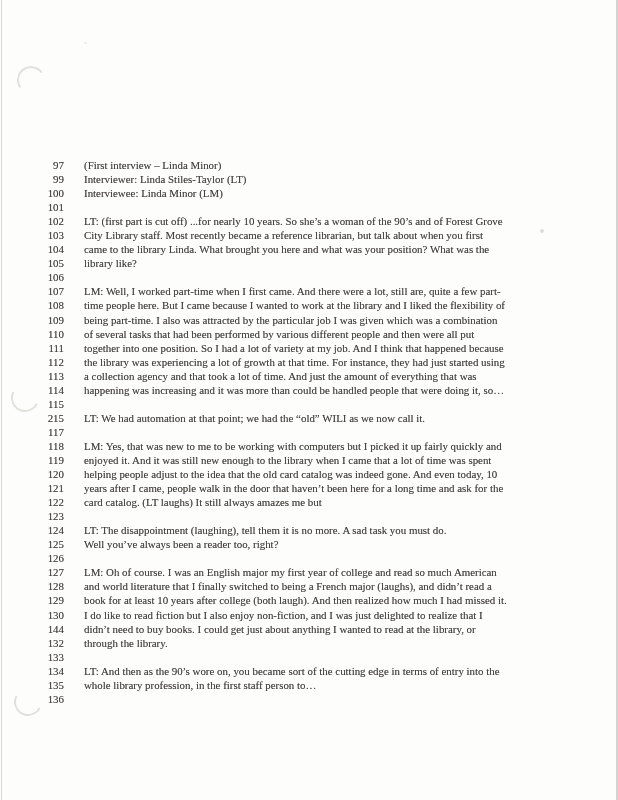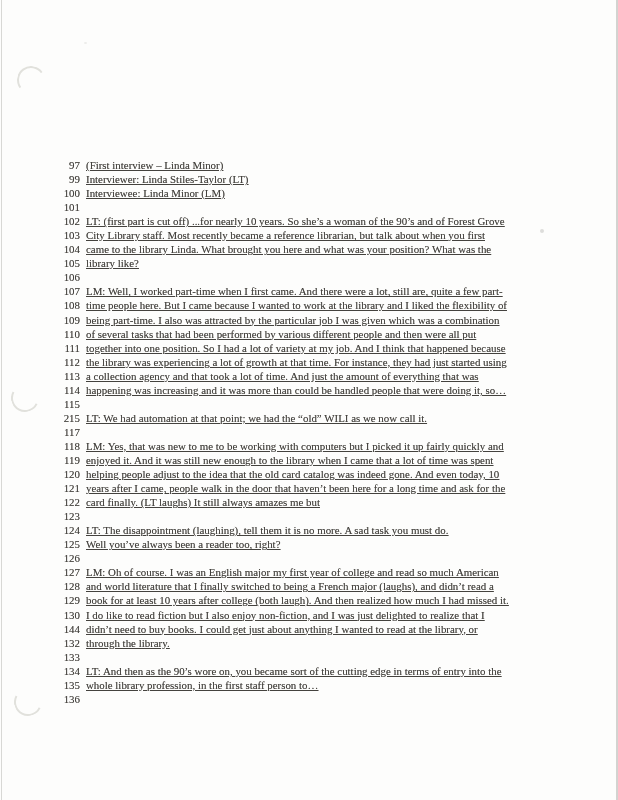--- a/index.html
+++ b/index.html
@@ -62,39 +62,38 @@
   }
   .speck {
     position: absolute;
     background: #dddddb;
     border-radius: 50%;
   }
   .speck-1 { left: 540px; top: 229px; width: 4px; height: 4px; }
   .speck-2 { left: 84px; top: 42px; width: 3px; height: 2px; background: #ececea; }
   .transcript {
     position: absolute;
-    left: 16px;
+    left: 0;
     top: 158px;
     width: 536px;
     font-size: 10.9px;
     line-height: 14.05px;
     color: var(--ink);
     text-shadow: 0 0 0.5px rgba(70, 66, 60, 0.55);
   }
   .line {
     display: flex;
     white-space: nowrap;
   }
   .num {
     flex: 0 0 64px;
     text-align: right;
   }
   .txt {
-    margin-left: 6px;
-    text-decoration: underline;
+    margin-left: 20px;
   }
 </style>
 </head>
 <body>
 
 <div class="page">
   <div class="scan-edge-left"></div>
   <div class="scan-edge-right"></div>
   <div class="hole hole-top"></div>
   <div class="hole hole-middle"></div>
@@ -219,21 +218,21 @@
     <span class="txt">helping people adjust to the idea that the old card catalog was indeed gone. And even today, 10</span>
   </div>
 
   <div class="line">
     <span class="num">121</span>
     <span class="txt">years after I came, people walk in the door that haven’t been here for a long time and ask for the</span>
   </div>
 
   <div class="line">
     <span class="num">122</span>
-    <span class="txt">card finally. (LT laughs) It still always amazes me but</span>
+    <span class="txt">card catalog. (LT laughs) It still always amazes me but</span>
   </div>
 
   <div class="line">
     <span class="num">123</span>
     <span class="txt"></span>
   </div>
 
   <div class="line">
     <span class="num">124</span>
     <span class="txt">LT: The disappointment (laughing), tell them it is no more. A sad task you must do.</span>

